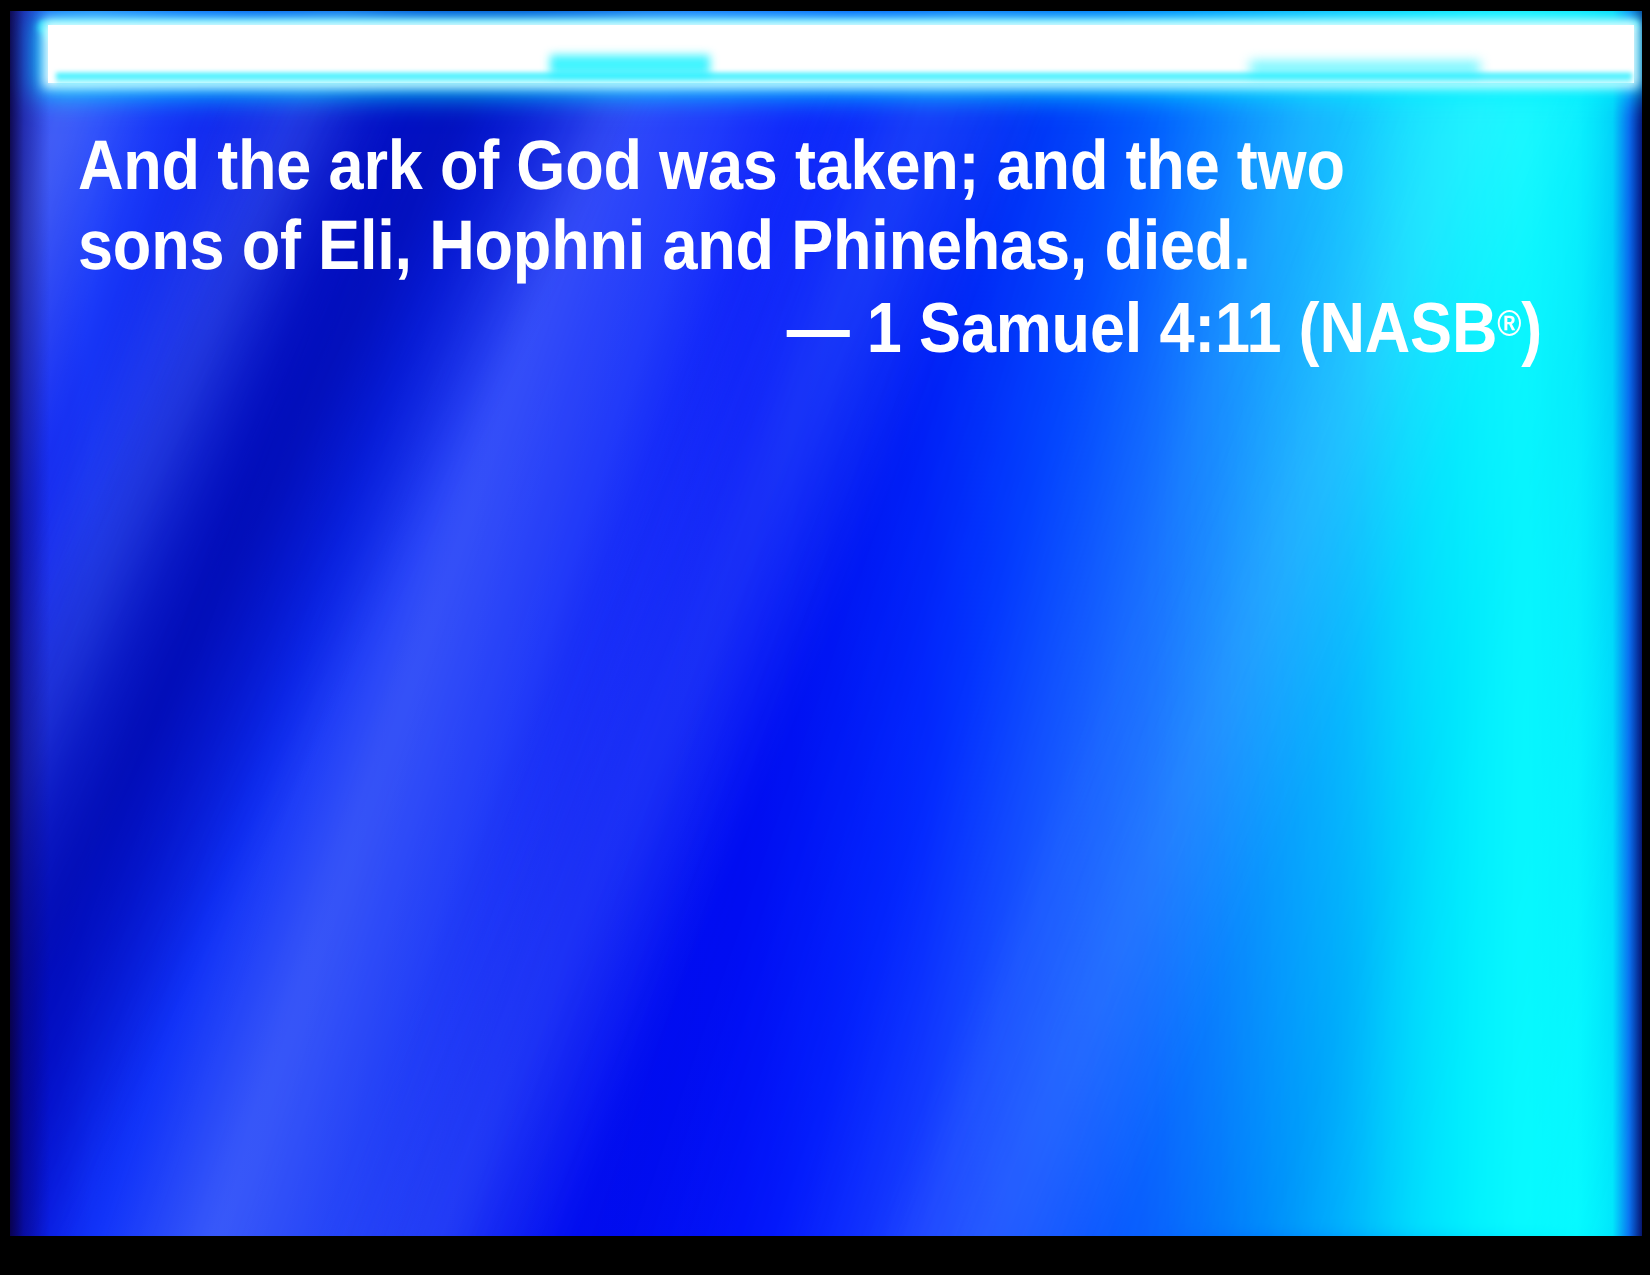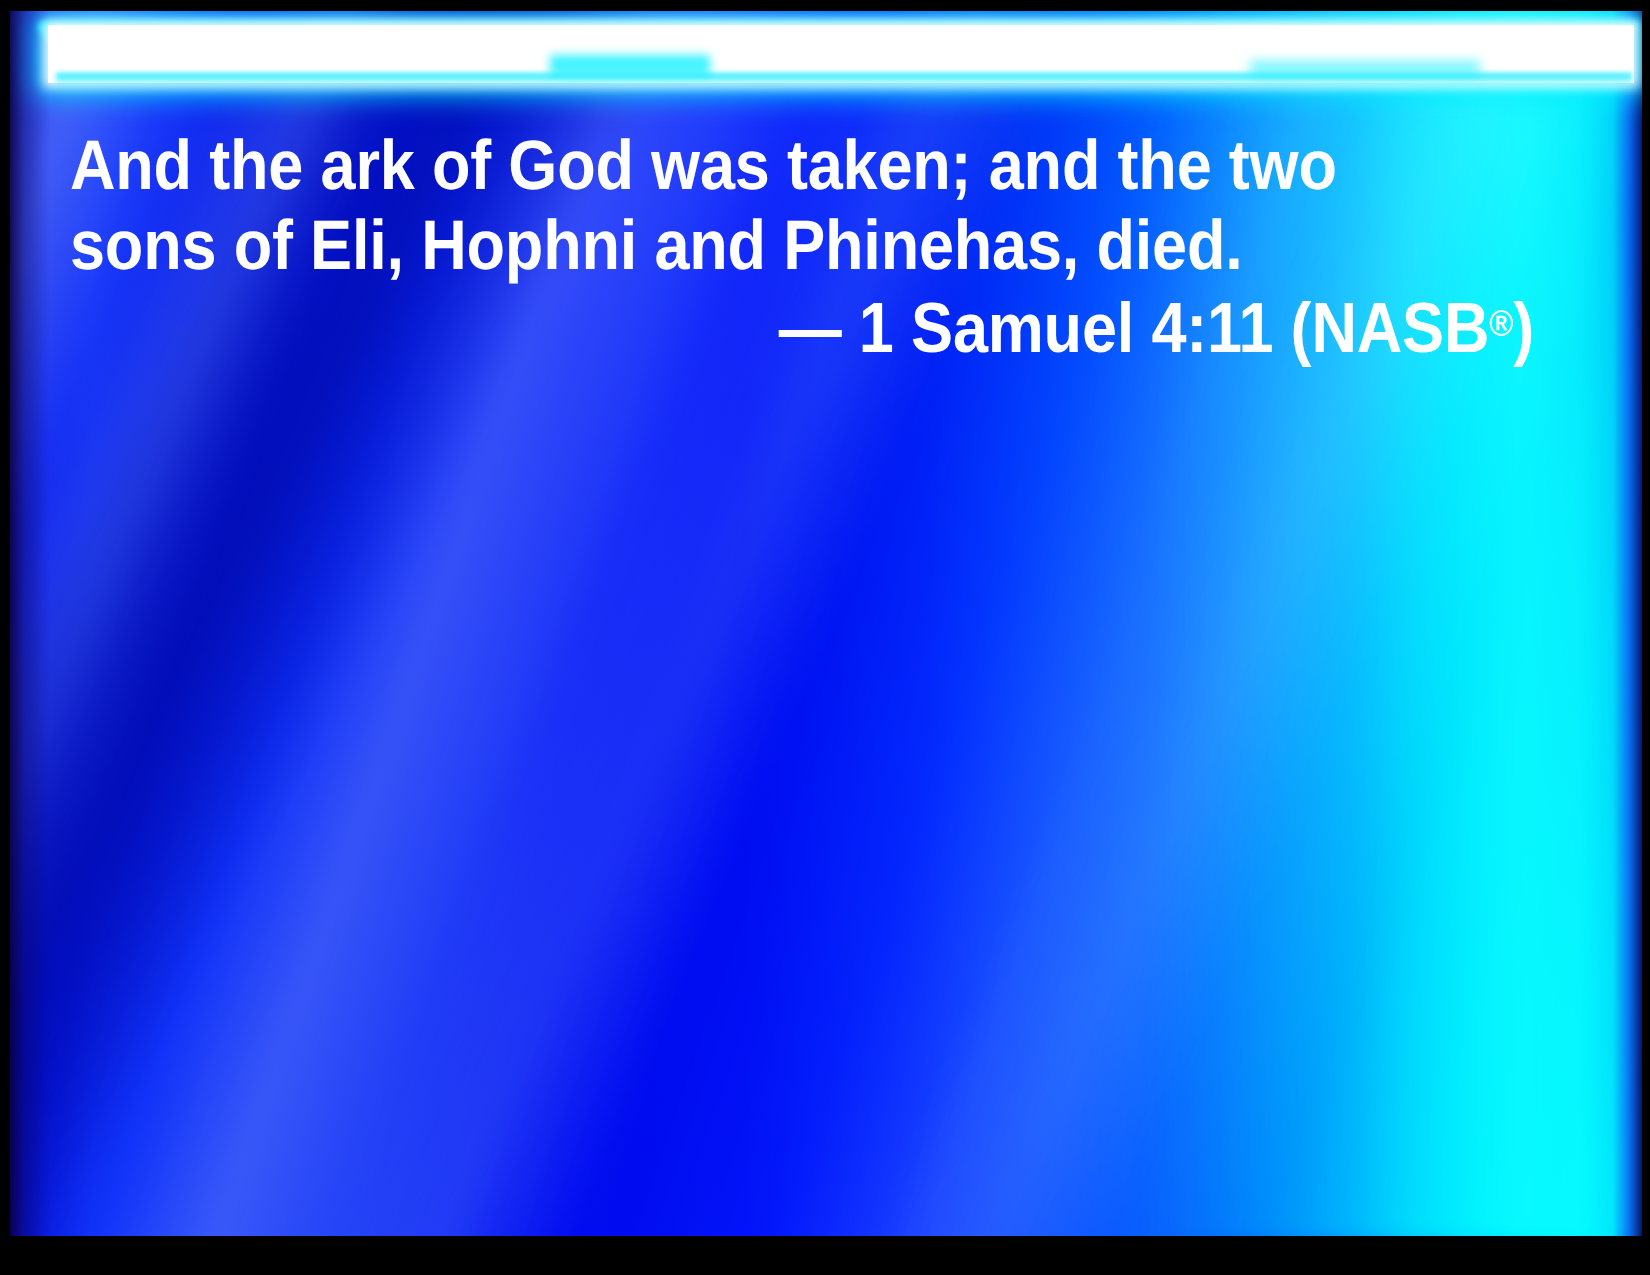--- a/index.html
+++ b/index.html
@@ -244,21 +244,21 @@
     width: 0;
     height: 0;
     border-right: 50px solid transparent;
     border-top: 58px solid rgba(0,235,255,0.9);
     filter: blur(3px);
   }
 
   
   #verse-block {
     position: absolute;
-    left: 60px;
+    left: 68px;
     top: 114px;
     width: 1464px;
     z-index: 20;
   }
   .verse-line {
     color: #ffffff;
     font-family: "Liberation Sans Narrow", "Liberation Sans", "DejaVu Sans Condensed", "DejaVu Sans", sans-serif;
     font-weight: bold;
     font-size: 70px;
     line-height: 80px;

